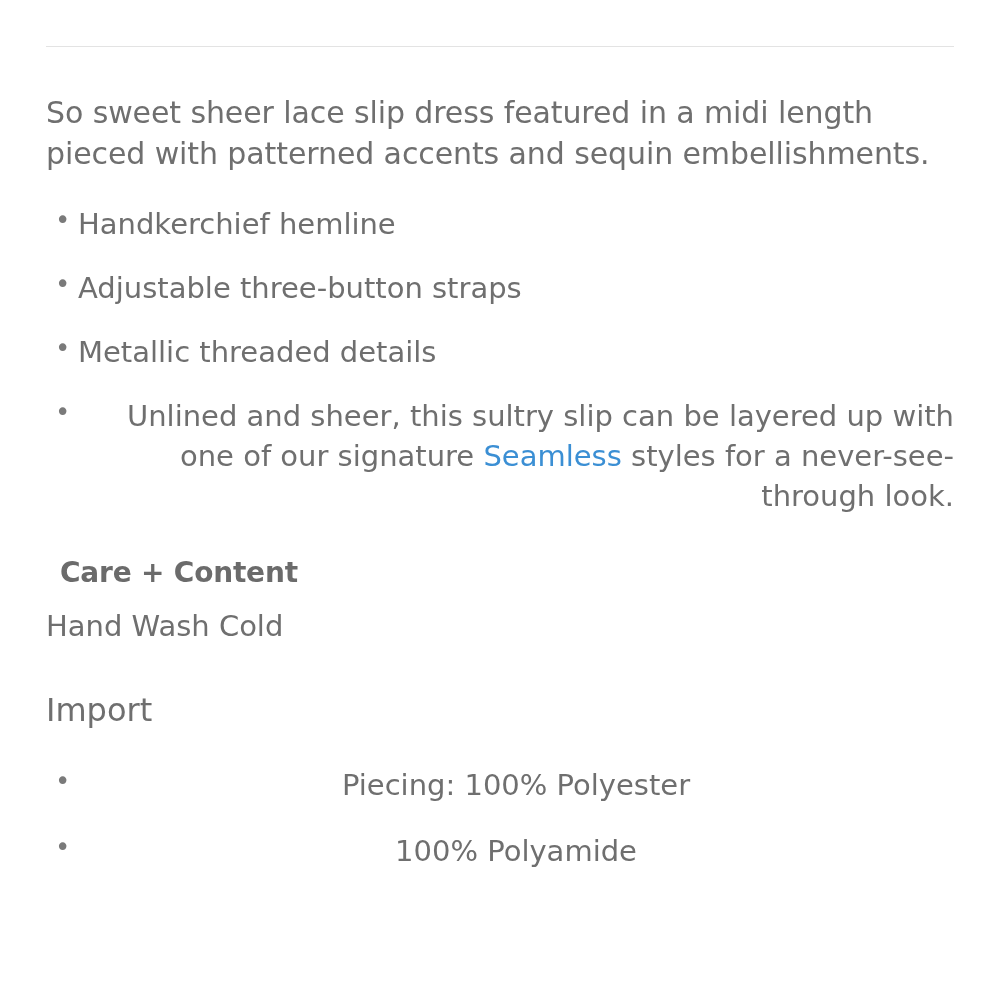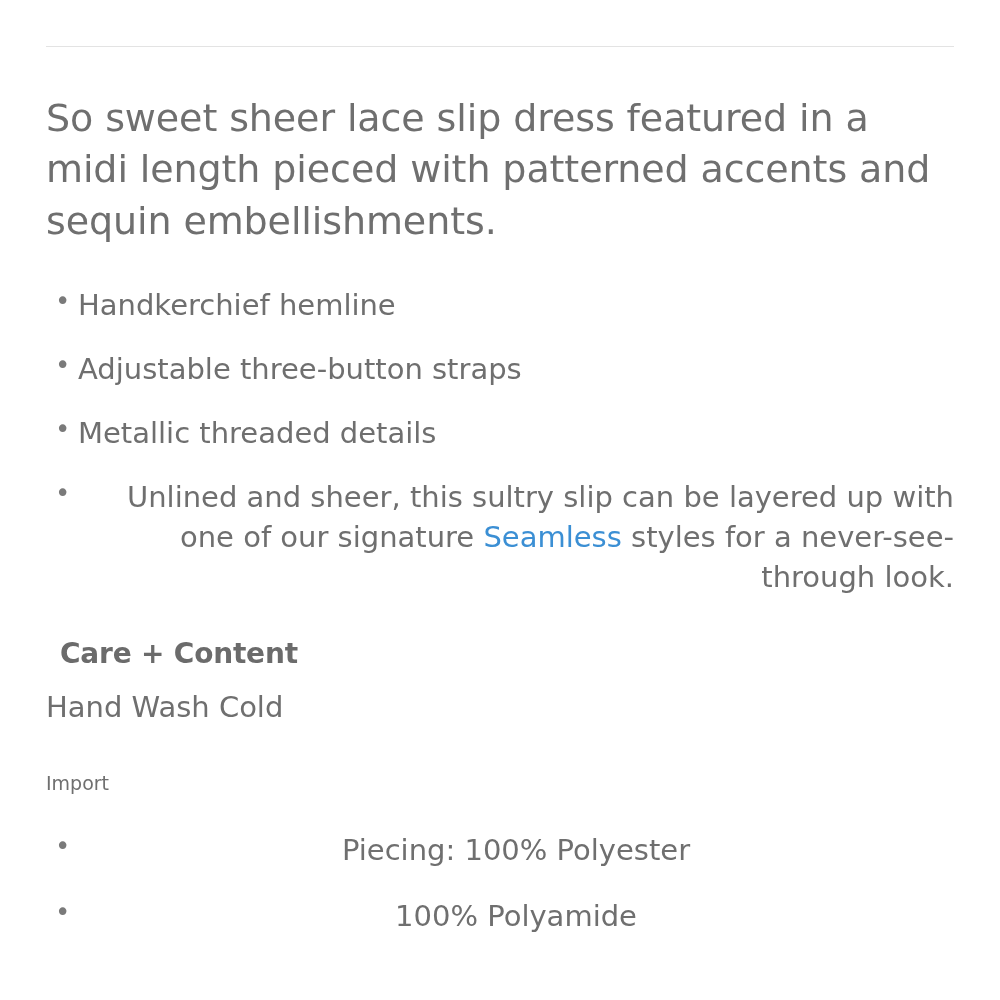--- a/index.html
+++ b/index.html
@@ -21,21 +21,21 @@
     padding: 0 46px;
     position: relative;
   }
   .top-rule {
     margin-top: 46px;
     border-top: 1px solid #e3e3e3;
     width: 908px;
   }
   .intro {
     margin-top: 46px;
-    font-size: 38px;
+    font-size: 30px;
     line-height: 1.35;
     color: #6f6f6f;
     font-weight: 400;
     max-width: 900px;
     letter-spacing: -0.1px;
   }
   ul.bullets {
     list-style: none;
     margin: 30px 0 0 0;
     padding: 0;
@@ -73,21 +73,21 @@
     letter-spacing: -0.2px;
     margin-left: 14px;
   }
   .care-line {
     margin-top: 20px;
     font-size: 29px;
     color: #6f6f6f;
   }
   .import-line {
     margin-top: 48px;
-    font-size: 19px;
+    font-size: 32px;
     color: #6f6f6f;
   }
   ul.materials {
     list-style: none;
     margin: 36px 0 0 0;
     padding: 0;
     text-align: center;
   }
   ul.materials li {
     position: relative;

